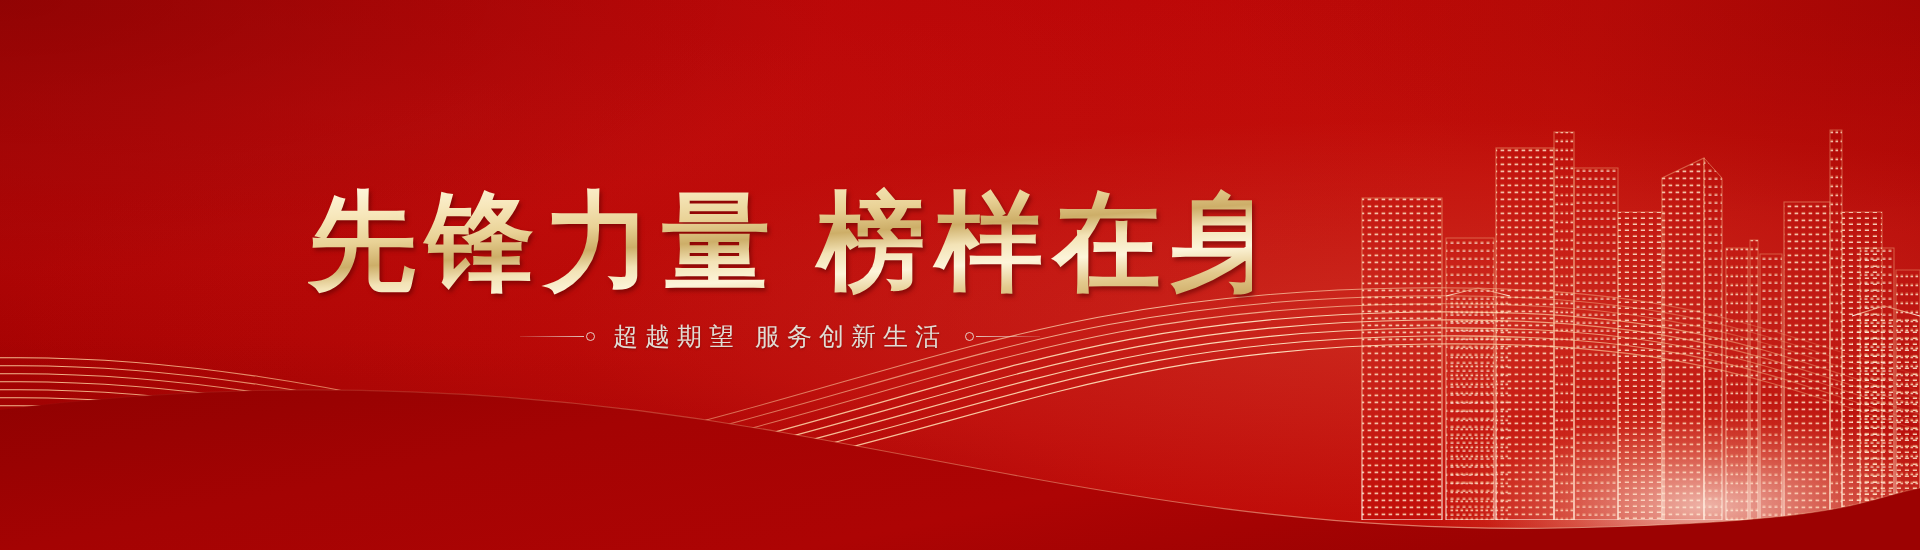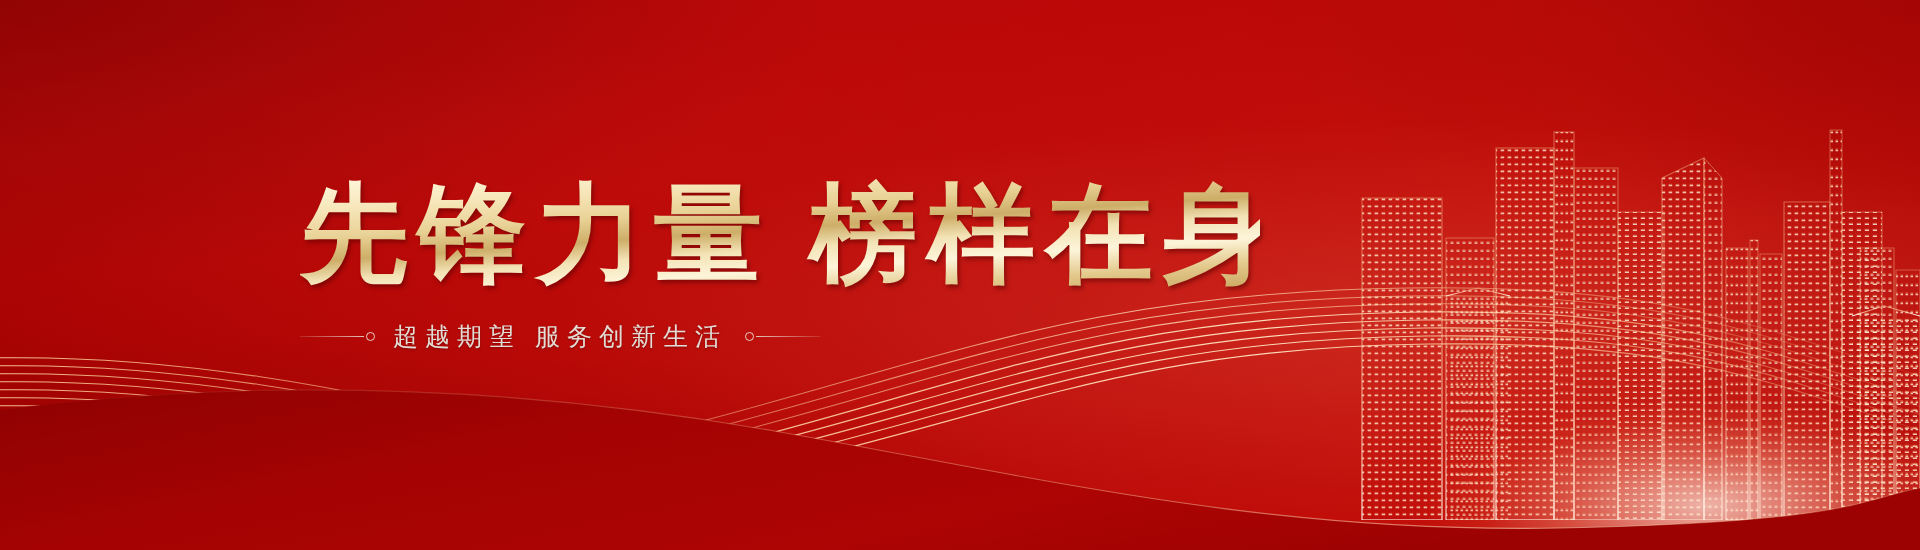--- a/index.html
+++ b/index.html
@@ -66,21 +66,21 @@
     width:1920px; height:550px;
     pointer-events:none;
   }
   .headline-wrap{
     position:absolute;
     left:300px; top:178px;
     width:960px;
     text-align:center;
   }
   .headline{
-    margin:0;
+    margin:8px;
     font-size:108px;
     line-height:1.05;
     letter-spacing:10px;
     font-weight:700;
     white-space:nowrap;
     background:linear-gradient(176deg,
        #fff8e0 0%,
        #f7e7bb 18%,
        #e9d296 34%,
        #cdae68 47%,
@@ -95,21 +95,21 @@
     filter:drop-shadow(2px 3px 2px rgba(90,0,0,0.55));
     font-family:"Liberation Serif","DejaVu Serif",serif;
   }
 
   .subline{
     position:absolute;
     left:300px; top:320px;
     width:960px;
     display:flex;
     align-items:center;
-    justify-content:flex-start;
+    justify-content:center;
     gap:16px;
   }
   .orn{display:flex;align-items:center;gap:0;}
   .orn .bar{
     display:block;
     width:64px;height:1px;
     background:linear-gradient(90deg, rgba(225,215,205,0.15), rgba(232,224,214,0.85));
   }
   .orn .bar.r{background:linear-gradient(90deg, rgba(232,224,214,0.85), rgba(225,215,205,0.15));}
   .orn .dot{

